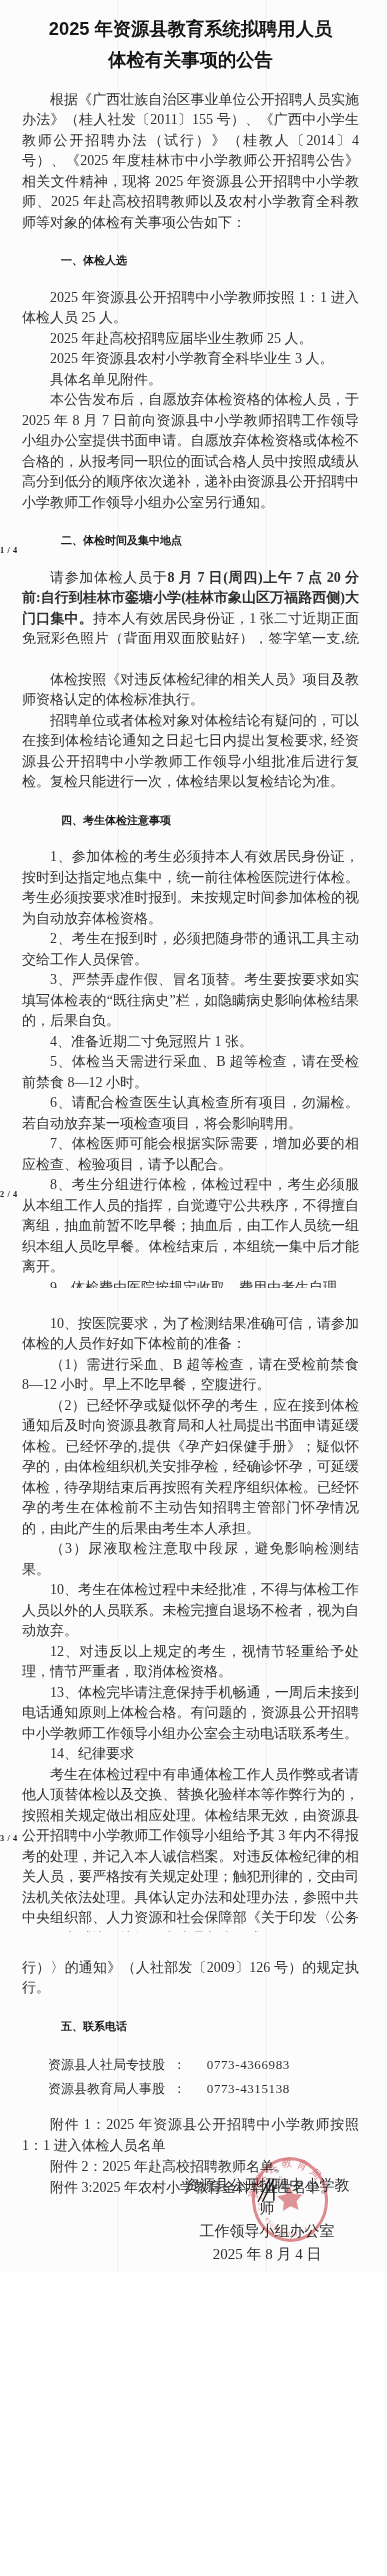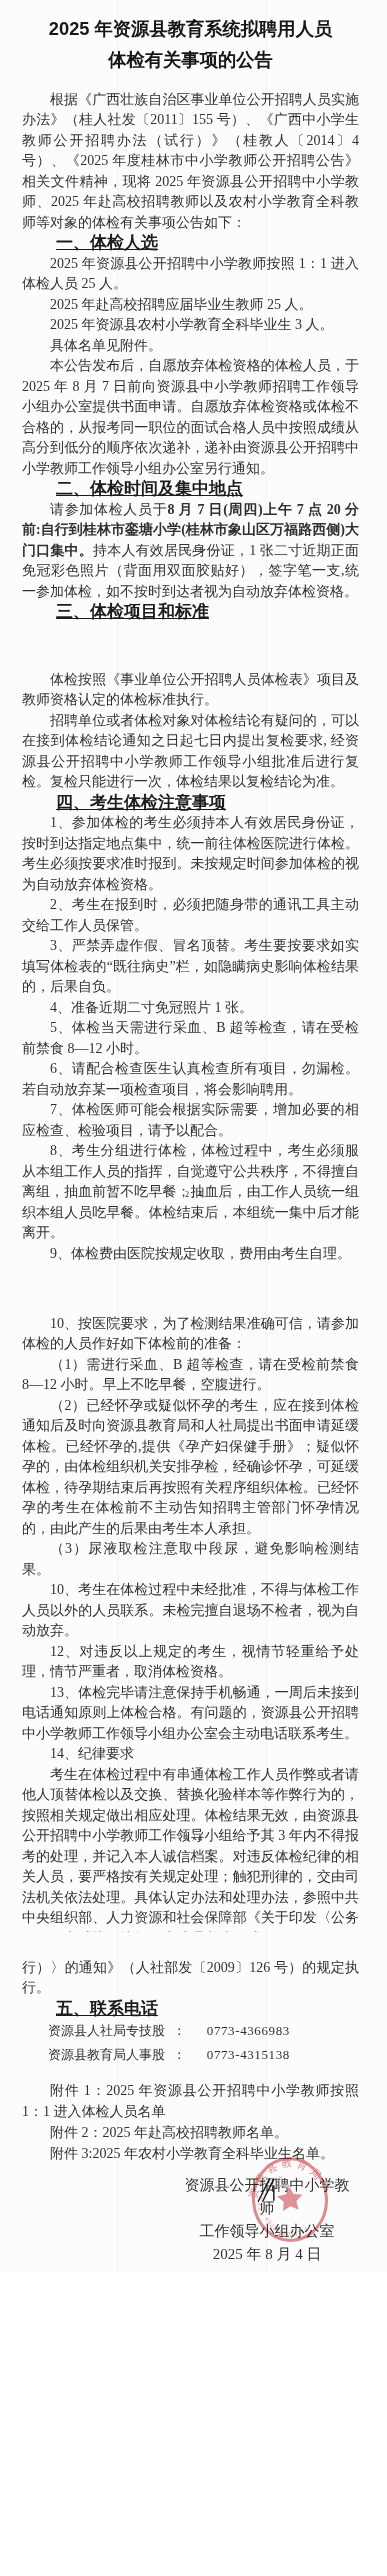--- a/index.html
+++ b/index.html
@@ -4,29 +4,29 @@
 <style>
   html,body{margin:0;padding:0;background:#ffffff;}
   .doc{
     position:relative;width:388px;height:2272px;margin:0;
     background:#fcfcfc;overflow:hidden;
     font-family:"Liberation Serif",serif;color:#2f2f2f;
   }
   .streak{position:absolute;top:0;bottom:0;width:1.7px;background:rgba(0,0,0,0.025);}
   .page{position:relative;height:644px;box-sizing:border-box;padding:0 29px 0 22px;overflow:hidden;}
   .page-footer{
-    position:absolute;left:0;right:0;top:546px;text-align:center;
-    font-size:8.3px;font-weight:normal;letter-spacing:0.6px;color:#222;
+    position:absolute;left:0;right:0;top:546px;
+    font-size:8.3px;font-weight:bold;letter-spacing:0.6px;color:#222;
   }
   .title{padding-top:14.4px;text-align:center;font-family:"Liberation Sans",sans-serif;
     font-weight:bold;font-size:18.3px;line-height:30.5px;color:#161616;margin-bottom:14.4px;}
   p.body{margin:0;font-size:14px;line-height:20.5px;text-indent:2em;text-align:justify;color:#303030;}
   p.noindent{text-indent:0;}
-  h2.sec{margin:0;font-family:"Liberation Sans",sans-serif;font-weight:bold;
-    font-size:17px;line-height:20.5px;text-indent:2em;color:#1c1c1c;text-decoration:underline;}
+  h2.sec{margin:17px;font-family:"Liberation Sans",sans-serif;font-weight:bold;
+    font-size:11px;line-height:20.5px;text-indent:2em;color:#1c1c1c;}
   .pt2{padding-top:25.5px;}
   .contact{margin:0;font-size:13px;line-height:24px;text-indent:2em;color:#303030;}
   .contact .colon{margin-left:7.8px;}
   .contact .num{margin-left:21px;letter-spacing:0.6px;}
   .att-group{margin-top:13.3px;}
   .att-group p.body{line-height:21px;}
   .sig{position:absolute;left:184px;top:242px;width:166px;text-align:center;
     font-size:15px;line-height:23px;color:#303030;}
   .stamp{position:absolute;left:248px;top:223px;width:84px;height:89px;
     mix-blend-mode:multiply;opacity:.88;transform:rotate(-4deg);pointer-events:none;}
@@ -56,21 +56,21 @@
     <p class="body">2025 年资源县农村小学教育全科毕业生 3 人。</p>
     <p class="body">具体名单见附件。</p>
     <p class="body">本公告发布后，自愿放弃体检资格的体检人员，于 2025 年 8 月 7 日前向资源县中小学教师招聘工作领导小组办公室提供书面申请。自愿放弃体检资格或体检不合格的，从报考同一职位的面试合格人员中按照成绩从高分到低分的顺序依次递补，递补由资源县公开招聘中小学教师工作领导小组办公室另行通知。</p>
     <h2 class="sec">二、体检时间及集中地点</h2>
     <p class="body"><span>请参加体检人员于</span><b>8 月 7 日(周四)上午 7 点 20 分前:自行到桂林市銮塘小学(桂林市象山区万福路西侧)大门口集中。</b><span>持本人有效居民身份证，1 张二寸近期正面免冠彩色照片（背面用双面胶贴好），签字笔一支,统一参加体检，如不按时到达者视为自动放弃体检资格。</span></p>
     <h2 class="sec">三、体检项目和标准</h2>
     <div class="page-footer">1 / 4</div>
   </div>
 
   <div class="page pt2">
-    <p class="body">体检按照《事业单位公开招聘人员体检表》项目及教师资格认定的体检标准执行。</p>
+    <p class="body">体检按照《对违反体检纪律的相关人员》项目及教师资格认定的体检标准执行。</p>
     <p class="body">招聘单位或者体检对象对体检结论有疑问的，可以在接到体检结论通知之日起七日内提出复检要求, 经资源县公开招聘中小学教师工作领导小组批准后进行复检。复检只能进行一次，体检结果以复检结论为准。</p>
     <h2 class="sec">四、考生体检注意事项</h2>
     <p class="body">1、参加体检的考生必须持本人有效居民身份证，按时到达指定地点集中，统一前往体检医院进行体检。考生必须按要求准时报到。未按规定时间参加体检的视为自动放弃体检资格。</p>
     <p class="body">2、考生在报到时，必须把随身带的通讯工具主动交给工作人员保管。</p>
     <p class="body">3、严禁弄虚作假、冒名顶替。考生要按要求如实填写体检表的“既往病史”栏，如隐瞒病史影响体检结果的，后果自负。</p>
     <p class="body">4、准备近期二寸免冠照片 1 张。</p>
     <p class="body">5、体检当天需进行采血、B 超等检查，请在受检前禁食 8—12 小时。</p>
     <p class="body">6、请配合检查医生认真检查所有项目，勿漏检。若自动放弃某一项检查项目，将会影响聘用。</p>
     <p class="body">7、体检医师可能会根据实际需要，增加必要的相应检查、检验项目，请予以配合。</p>
     <p class="body">8、考生分组进行体检，体检过程中，考生必须服从本组工作人员的指挥，自觉遵守公共秩序，不得擅自离组，抽血前暂不吃早餐；抽血后，由工作人员统一组织本组人员吃早餐。体检结束后，本组统一集中后才能离开。</p>

